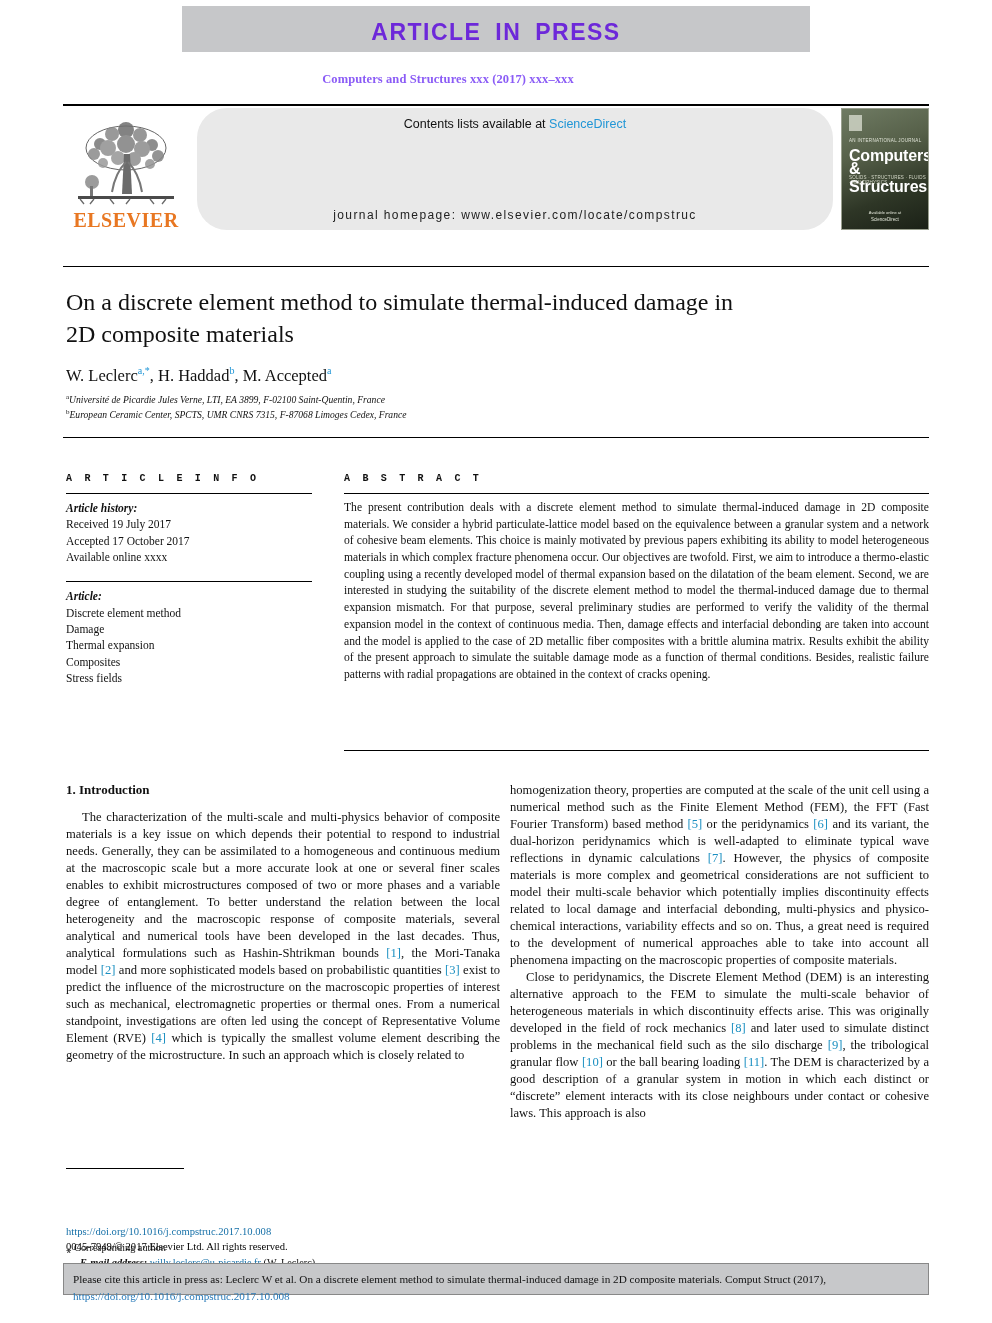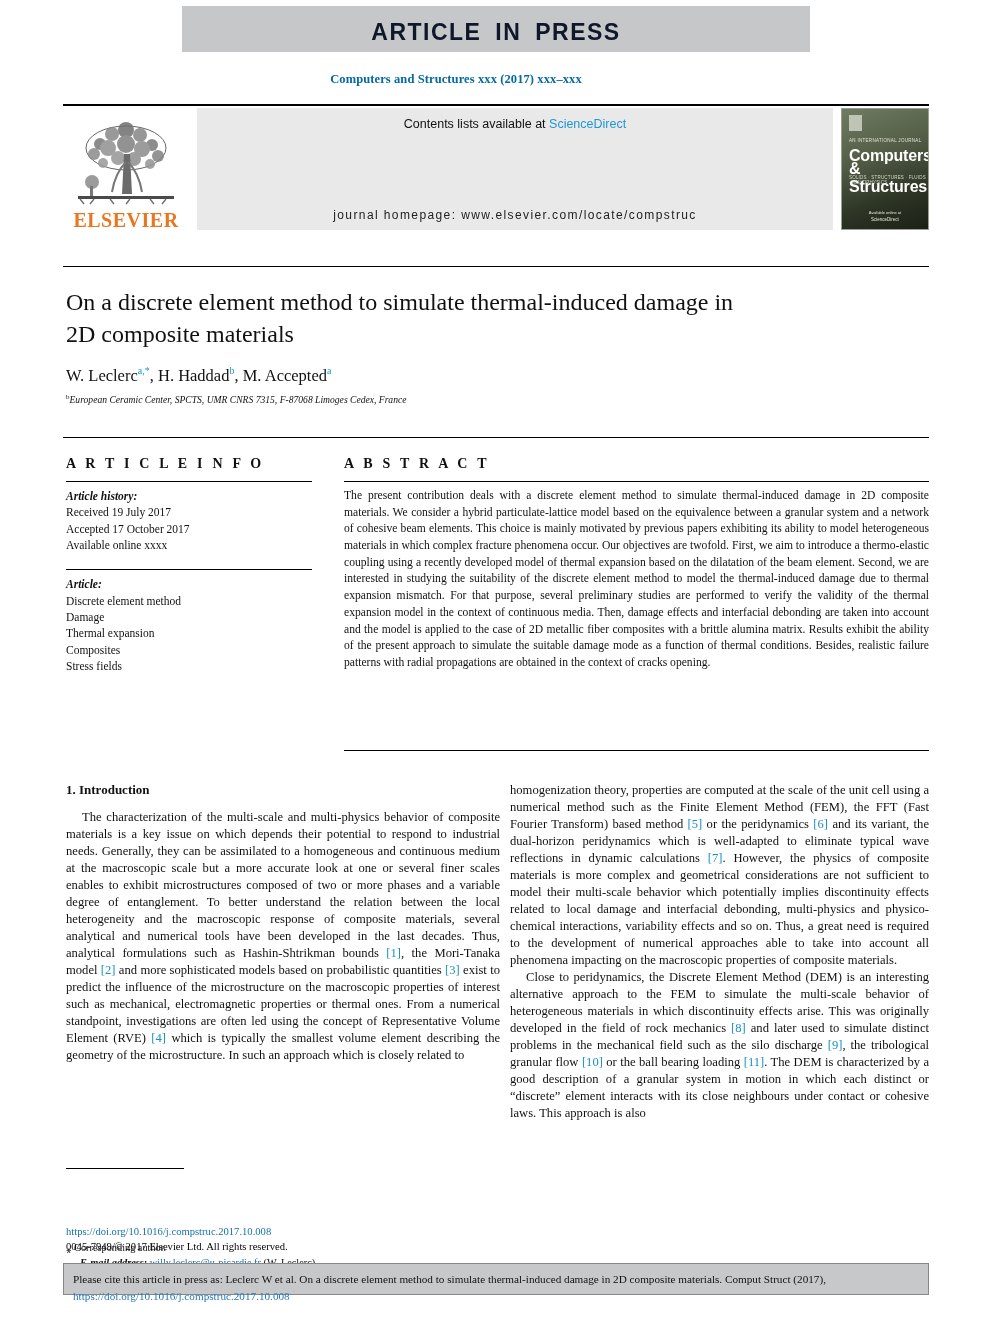--- a/index.html
+++ b/index.html
@@ -26,35 +26,35 @@
     background: #c6c7c9;
     display: flex;
     align-items: center;
     justify-content: center;
   }
   .aip-banner span {
     font-family: "Liberation Sans", sans-serif;
     font-weight: bold;
     font-size: 23px;
     letter-spacing: 1.5px;
-    color: #0f172a;
+    color: #6d28d9;
     word-spacing: 6px;
     margin-top: 6px;
   }
 
   
   .journal-ref {
     position: absolute;
-    left: 12px;
+    left: 4px;
     top: 72px;
     width: 888px;
     text-align: center;
     font-size: 12.5px;
     font-weight: bold;
-    color: #0369a1;
+    color: #8b5cf6;
     font-family: "Liberation Serif", serif;
     letter-spacing: 0.1px;
   }
 
   
   .masthead {
     position: absolute;
     left: 63px;
     top: 104px;
     width: 866px;
@@ -89,20 +89,21 @@
   .center-band {
     flex: 1;
     background: #e9e9e9;
     margin: 2px 8px 2px 8px;
     display: flex;
     flex-direction: column;
     align-items: center;
     justify-content: space-between;
     padding: 9px 0 8px 0;
     box-sizing: border-box;
+    border-radius: 30px;
   }
   .contents-line {
     font-family: "Liberation Sans", sans-serif;
     font-size: 12.5px;
     color: #111;
   }
   .contents-line .sd { color: #2196d6; }
   .journal-title {
     font-family: "Liberation Serif", serif;
     font-size: 30px;
@@ -185,26 +186,27 @@
   }
 
   
   .info-col {
     position:absolute; left:66px; top:456px; width:246px;
   }
   .abs-col {
     position:absolute; left:344px; top:456px; width:585px;
   }
   .sec-head {
-    font-family:Liberation Serif, serif;
-    font-size: 14px;
+    font-family:Liberation Mono, monospace;
+    font-size: 10px;
     font-weight: bold;
     letter-spacing: 3.2px;
     color:#111;
     margin-bottom: 9px;
+    margin-top: 17px;
   }
   .hr-thin { border-top: 1px solid #000; margin-bottom: 6px; }
   .info-block { font-size: 11.5px; line-height: 1.42; color:#111; }
   .info-block .lbl { font-style: italic; font-weight: bold; }
   .info-gap { height: 16px; }
   .abstract-text {
     font-size: 11.6px;
     line-height: 1.44;
     text-align: justify;
     color:#111;
@@ -344,20 +346,21 @@
 
 <div class="paper-title">On a discrete element method to simulate thermal-induced damage in 2D composite materials</div>
 
 <div class="authors">
   <span>W. Leclerc</span><sup>a,*</sup>,
   <span>H. Haddad</span><sup>b</sup>,
   <span>M. Accepted</span><sup>a</sup>
 </div>
 
 <div class="affils">
+  <div><sup>a</sup><span>Université de Picardie Jules Verne, LTI, EA 3899, F-02100 Saint-Quentin, France</span></div>
   <div><sup>b</sup><span>European Ceramic Center, SPCTS, UMR CNRS 7315, F-87068 Limoges Cedex, France</span></div>
 </div>
 
 <div class="rule-under-affil"></div>
 
 <div class="info-col">
   <div class="sec-head">A R T I C L E  I N F O</div>
   <div class="hr-thin"></div>
 
   <div class="info-block">

